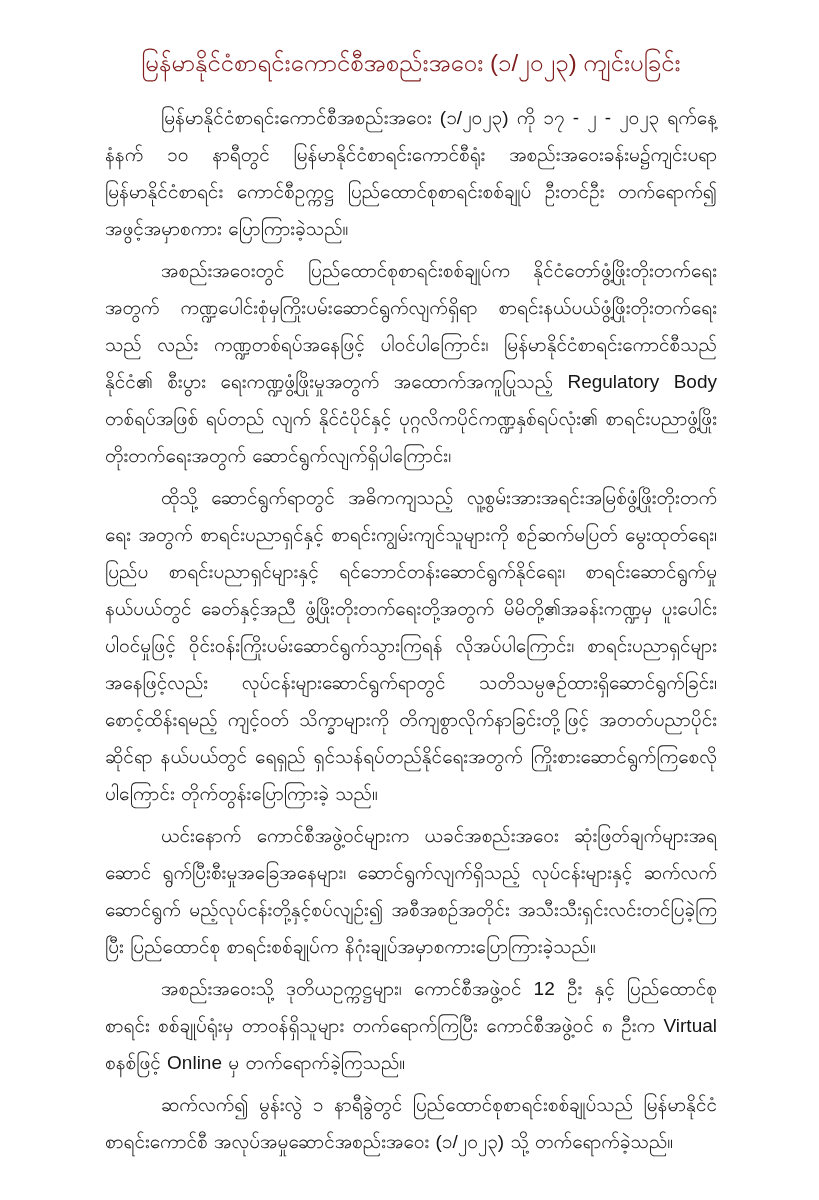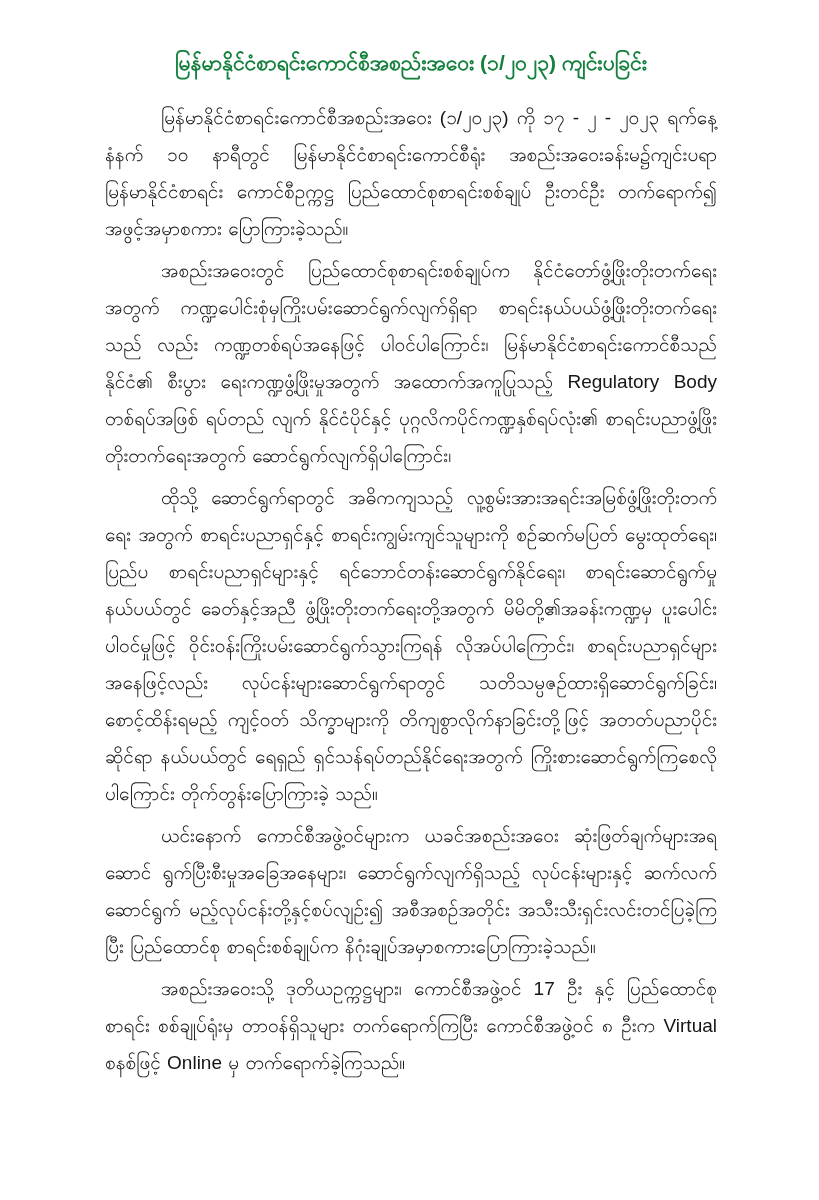--- a/index.html
+++ b/index.html
@@ -14,24 +14,24 @@
     margin: 0 auto;
     background: #ffffff;
     color: #151515;
     font-family: "Liberation Sans", sans-serif;
     box-sizing: border-box;
     padding: 40px 97px 30px 100px;
     overflow: hidden;
   }
   .title-block {
     text-align: center;
-    font-weight: bold;
-    font-size: 21px;
+    font-weight: normal;
+    font-size: 24px;
     line-height: 45px;
-    color: #15803d;
+    color: #7f1d1d;
     margin-bottom: 14px;
   }
   .title-line {
     white-space: nowrap;
   }
   .title-line-2 {
     white-space: normal;
   }
   .body-text p.para {
     margin: 5px;
@@ -50,16 +50,17 @@
 
   <div class="title-block">
     <div class="title-line">မြန်မာနိုင်ငံစာရင်းကောင်စီအစည်းအဝေး (၁/၂၀၂၃) ကျင်းပခြင်း</div>
   </div>
 
   <div class="body-text">
     <p class="para">မြန်မာနိုင်ငံစာရင်းကောင်စီအစည်းအဝေး (၁/၂၀၂၃) ကို ၁၇ - ၂ - ၂၀၂၃ ရက်နေ့ နံနက် ၁၀ နာရီတွင် မြန်မာနိုင်ငံစာရင်းကောင်စီရုံး အစည်းအဝေးခန်းမ၌ကျင်းပရာ မြန်မာနိုင်ငံစာရင်း ကောင်စီဥက္ကဋ္ဌ ပြည်ထောင်စုစာရင်းစစ်ချုပ် ဦးတင်ဦး တက်ရောက်၍ အဖွင့်အမှာစကား ပြောကြားခဲ့သည်။</p>
     <p class="para">အစည်းအဝေးတွင် ပြည်ထောင်စုစာရင်းစစ်ချုပ်က နိုင်ငံတော်ဖွံ့ဖြိုးတိုးတက်ရေး အတွက် ကဏ္ဍပေါင်းစုံမှကြိုးပမ်းဆောင်ရွက်လျက်ရှိရာ စာရင်းနယ်ပယ်ဖွံ့ဖြိုးတိုးတက်ရေးသည် လည်း ကဏ္ဍတစ်ရပ်အနေဖြင့် ပါဝင်ပါကြောင်း၊ မြန်မာနိုင်ငံစာရင်းကောင်စီသည် နိုင်ငံ၏ စီးပွား ရေးကဏ္ဍဖွံ့ဖြိုးမှုအတွက် အထောက်အကူပြုသည့် Regulatory Body တစ်ရပ်အဖြစ် ရပ်တည် လျက် နိုင်ငံပိုင်နှင့် ပုဂ္ဂလိကပိုင်ကဏ္ဍနှစ်ရပ်လုံး၏ စာရင်းပညာဖွံ့ဖြိုးတိုးတက်ရေးအတွက် ဆောင်ရွက်လျက်ရှိပါကြောင်း၊</p>
     <p class="para">ထိုသို့ ဆောင်ရွက်ရာတွင် အဓိကကျသည့် လူ့စွမ်းအားအရင်းအမြစ်ဖွံ့ဖြိုးတိုးတက်ရေး အတွက် စာရင်းပညာရှင်နှင့် စာရင်းကျွမ်းကျင်သူများကို စဉ်ဆက်မပြတ် မွေးထုတ်ရေး၊ ပြည်ပ စာရင်းပညာရှင်များနှင့် ရင်ဘောင်တန်းဆောင်ရွက်နိုင်ရေး၊ စာရင်းဆောင်ရွက်မှု နယ်ပယ်တွင် ခေတ်နှင့်အညီ ဖွံ့ဖြိုးတိုးတက်ရေးတို့အတွက် မိမိတို့၏အခန်းကဏ္ဍမှ ပူးပေါင်းပါဝင်မှုဖြင့် ဝိုင်းဝန်းကြိုးပမ်းဆောင်ရွက်သွားကြရန် လိုအပ်ပါကြောင်း၊ စာရင်းပညာရှင်များအနေဖြင့်လည်း လုပ်ငန်းများဆောင်ရွက်ရာတွင် သတိသမ္ပဇဉ်ထားရှိဆောင်ရွက်ခြင်း၊ စောင့်ထိန်းရမည့် ကျင့်ဝတ် သိက္ခာများကို တိကျစွာလိုက်နာခြင်းတို့ဖြင့် အတတ်ပညာပိုင်းဆိုင်ရာ နယ်ပယ်တွင် ရေရှည် ရှင်သန်ရပ်တည်နိုင်ရေးအတွက် ကြိုးစားဆောင်ရွက်ကြစေလိုပါကြောင်း တိုက်တွန်းပြောကြားခဲ့ သည်။</p>
     <p class="para">ယင်းနောက် ကောင်စီအဖွဲ့ဝင်များက ယခင်အစည်းအဝေး ဆုံးဖြတ်ချက်များအရ ဆောင် ရွက်ပြီးစီးမှုအခြေအနေများ၊ ဆောင်ရွက်လျက်ရှိသည့် လုပ်ငန်းများနှင့် ဆက်လက်ဆောင်ရွက် မည့်လုပ်ငန်းတို့နှင့်စပ်လျဉ်း၍ အစီအစဉ်အတိုင်း အသီးသီးရှင်းလင်းတင်ပြခဲ့ကြပြီး ပြည်ထောင်စု စာရင်းစစ်ချုပ်က နိဂုံးချုပ်အမှာစကားပြောကြားခဲ့သည်။</p>
-    <p class="para">အစည်းအဝေးသို့ ဒုတိယဥက္ကဋ္ဌများ၊ ကောင်စီအဖွဲ့ဝင် 17 ဦး နှင့် ပြည်ထောင်စုစာရင်း စစ်ချုပ်ရုံးမှ တာဝန်ရှိသူများ တက်ရောက်ကြပြီး ကောင်စီအဖွဲ့ဝင် ၈ ဦးက Virtual စနစ်ဖြင့် Online မှ တက်ရောက်ခဲ့ကြသည်။</p>
+    <p class="para">အစည်းအဝေးသို့ ဒုတိယဥက္ကဋ္ဌများ၊ ကောင်စီအဖွဲ့ဝင် 12 ဦး နှင့် ပြည်ထောင်စုစာရင်း စစ်ချုပ်ရုံးမှ တာဝန်ရှိသူများ တက်ရောက်ကြပြီး ကောင်စီအဖွဲ့ဝင် ၈ ဦးက Virtual စနစ်ဖြင့် Online မှ တက်ရောက်ခဲ့ကြသည်။</p>
+    <p class="para">ဆက်လက်၍ မွန်းလွဲ ၁ နာရီခွဲတွင် ပြည်ထောင်စုစာရင်းစစ်ချုပ်သည် မြန်မာနိုင်ငံ စာရင်းကောင်စီ အလုပ်အမှုဆောင်အစည်းအဝေး (၁/၂၀၂၃) သို့ တက်ရောက်ခဲ့သည်။</p>
   </div>
 
 </div>
 
 </body></html>

